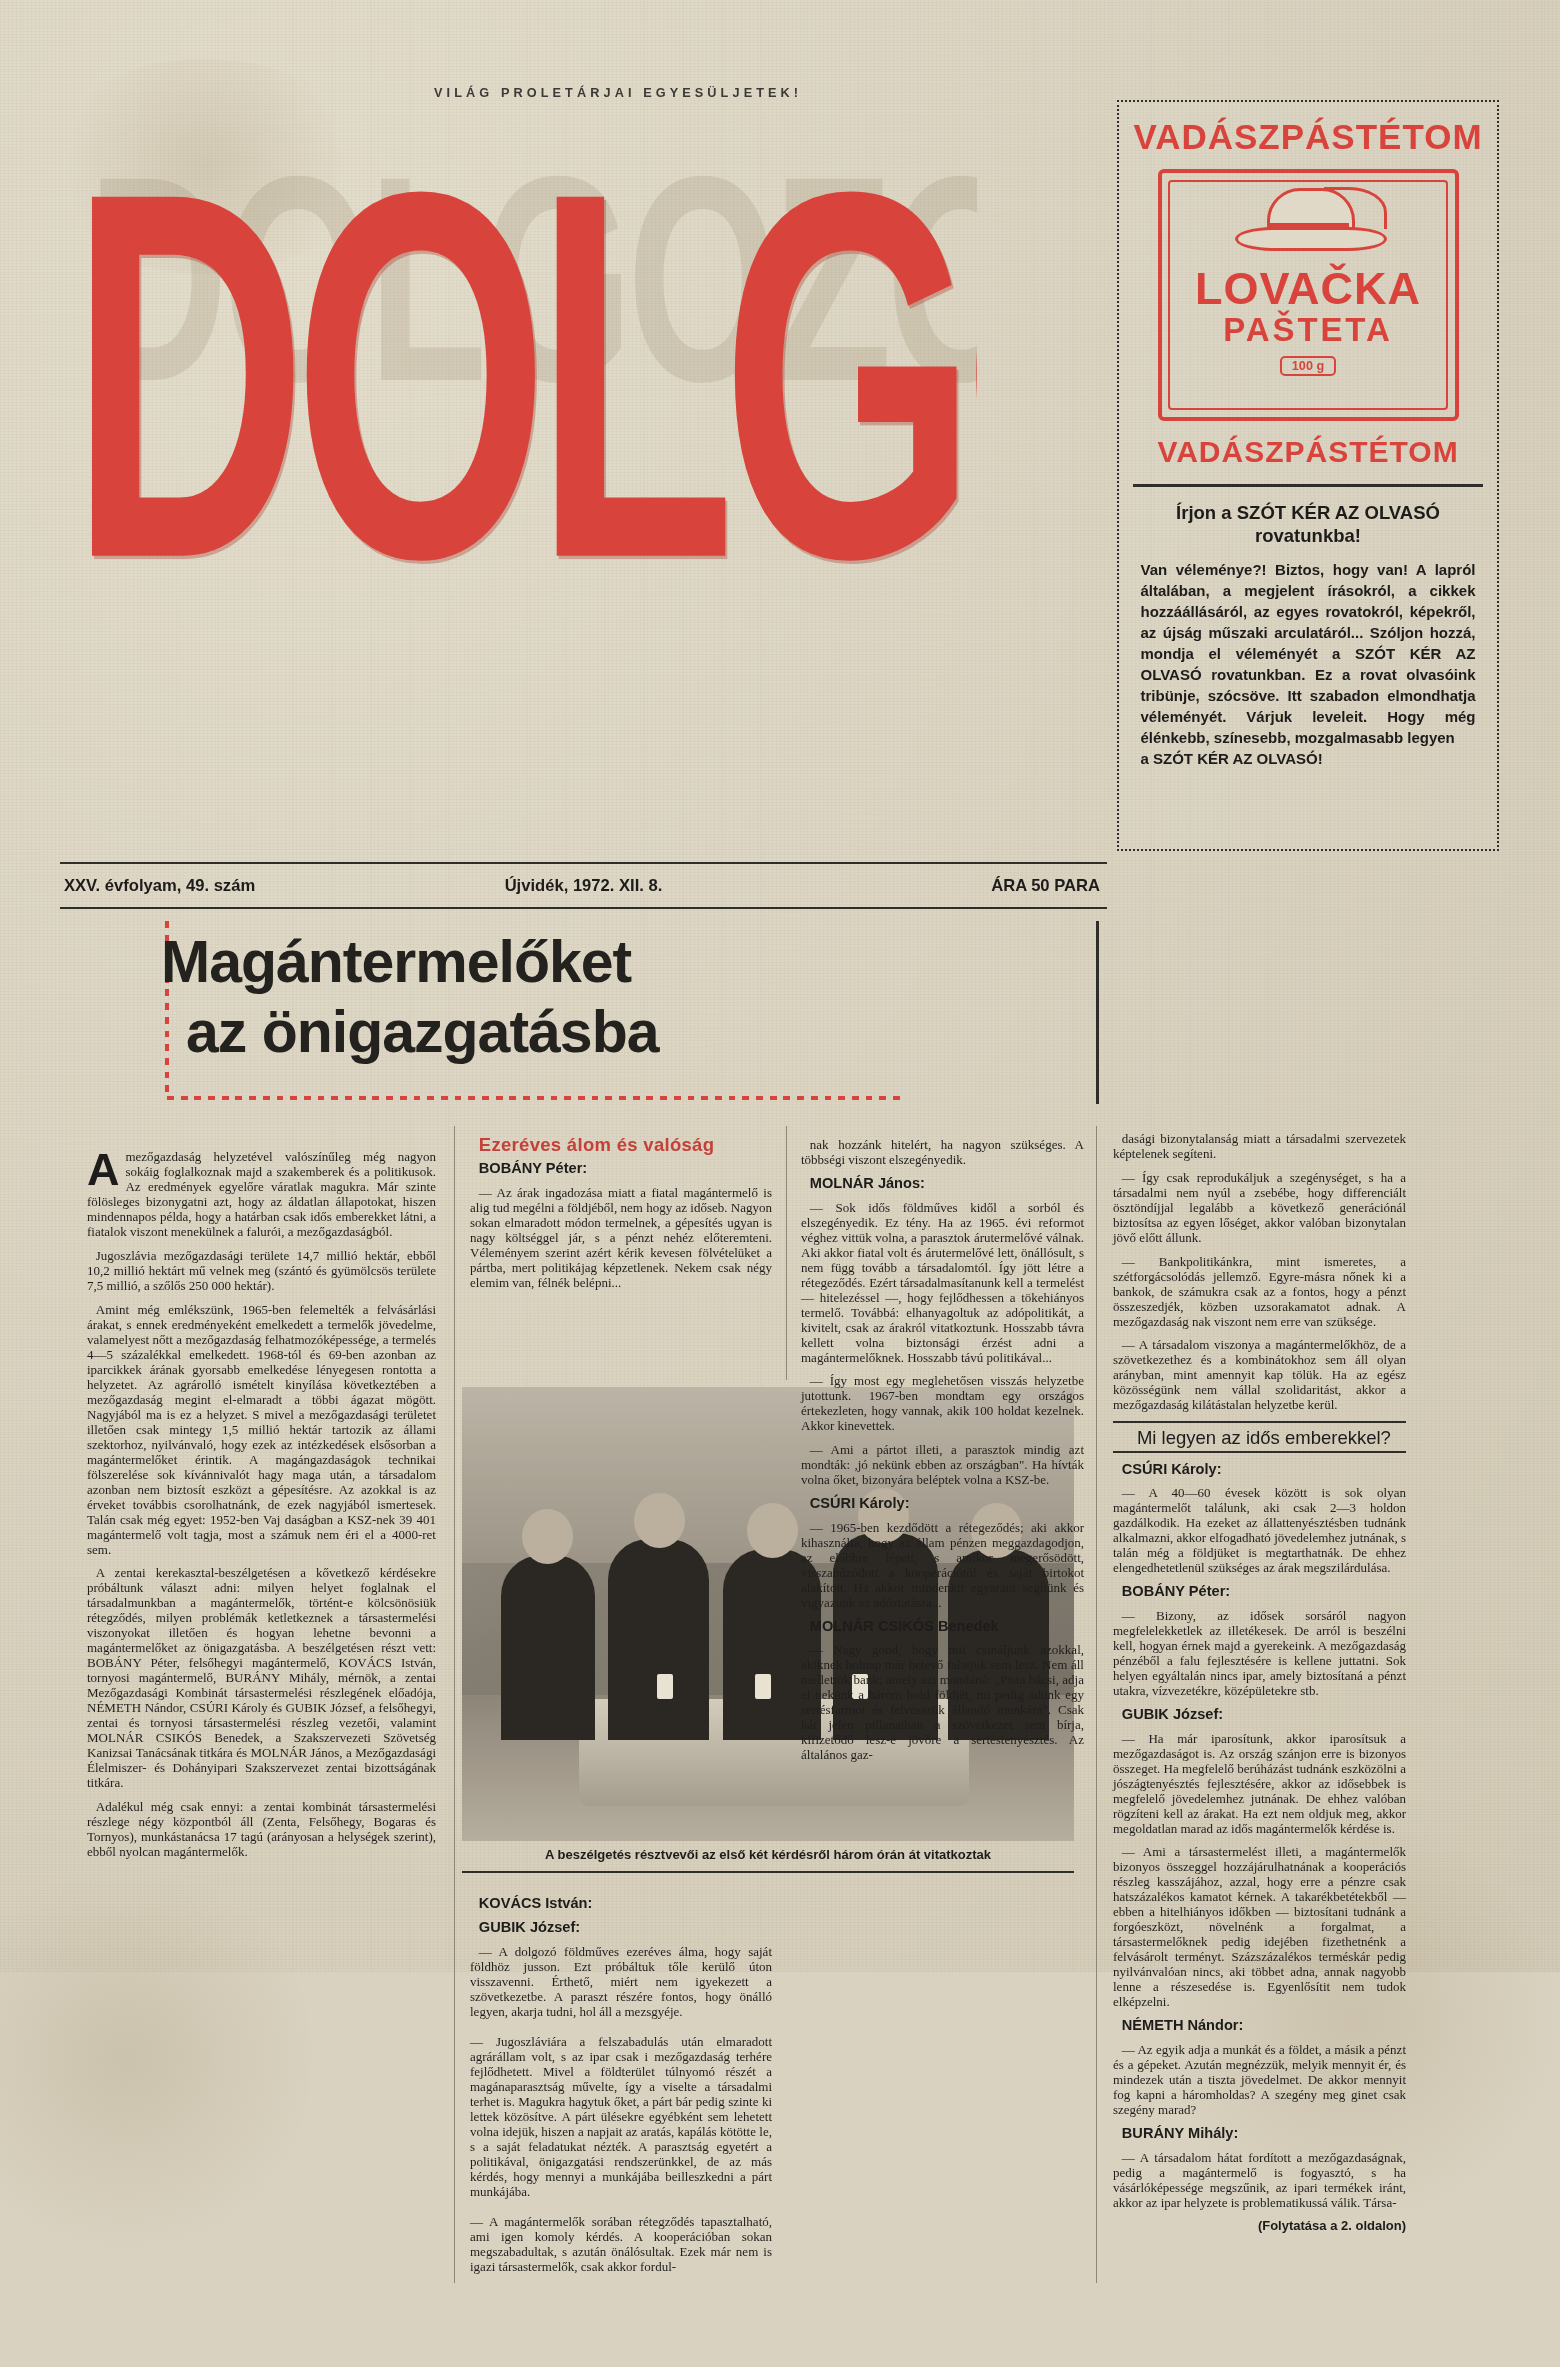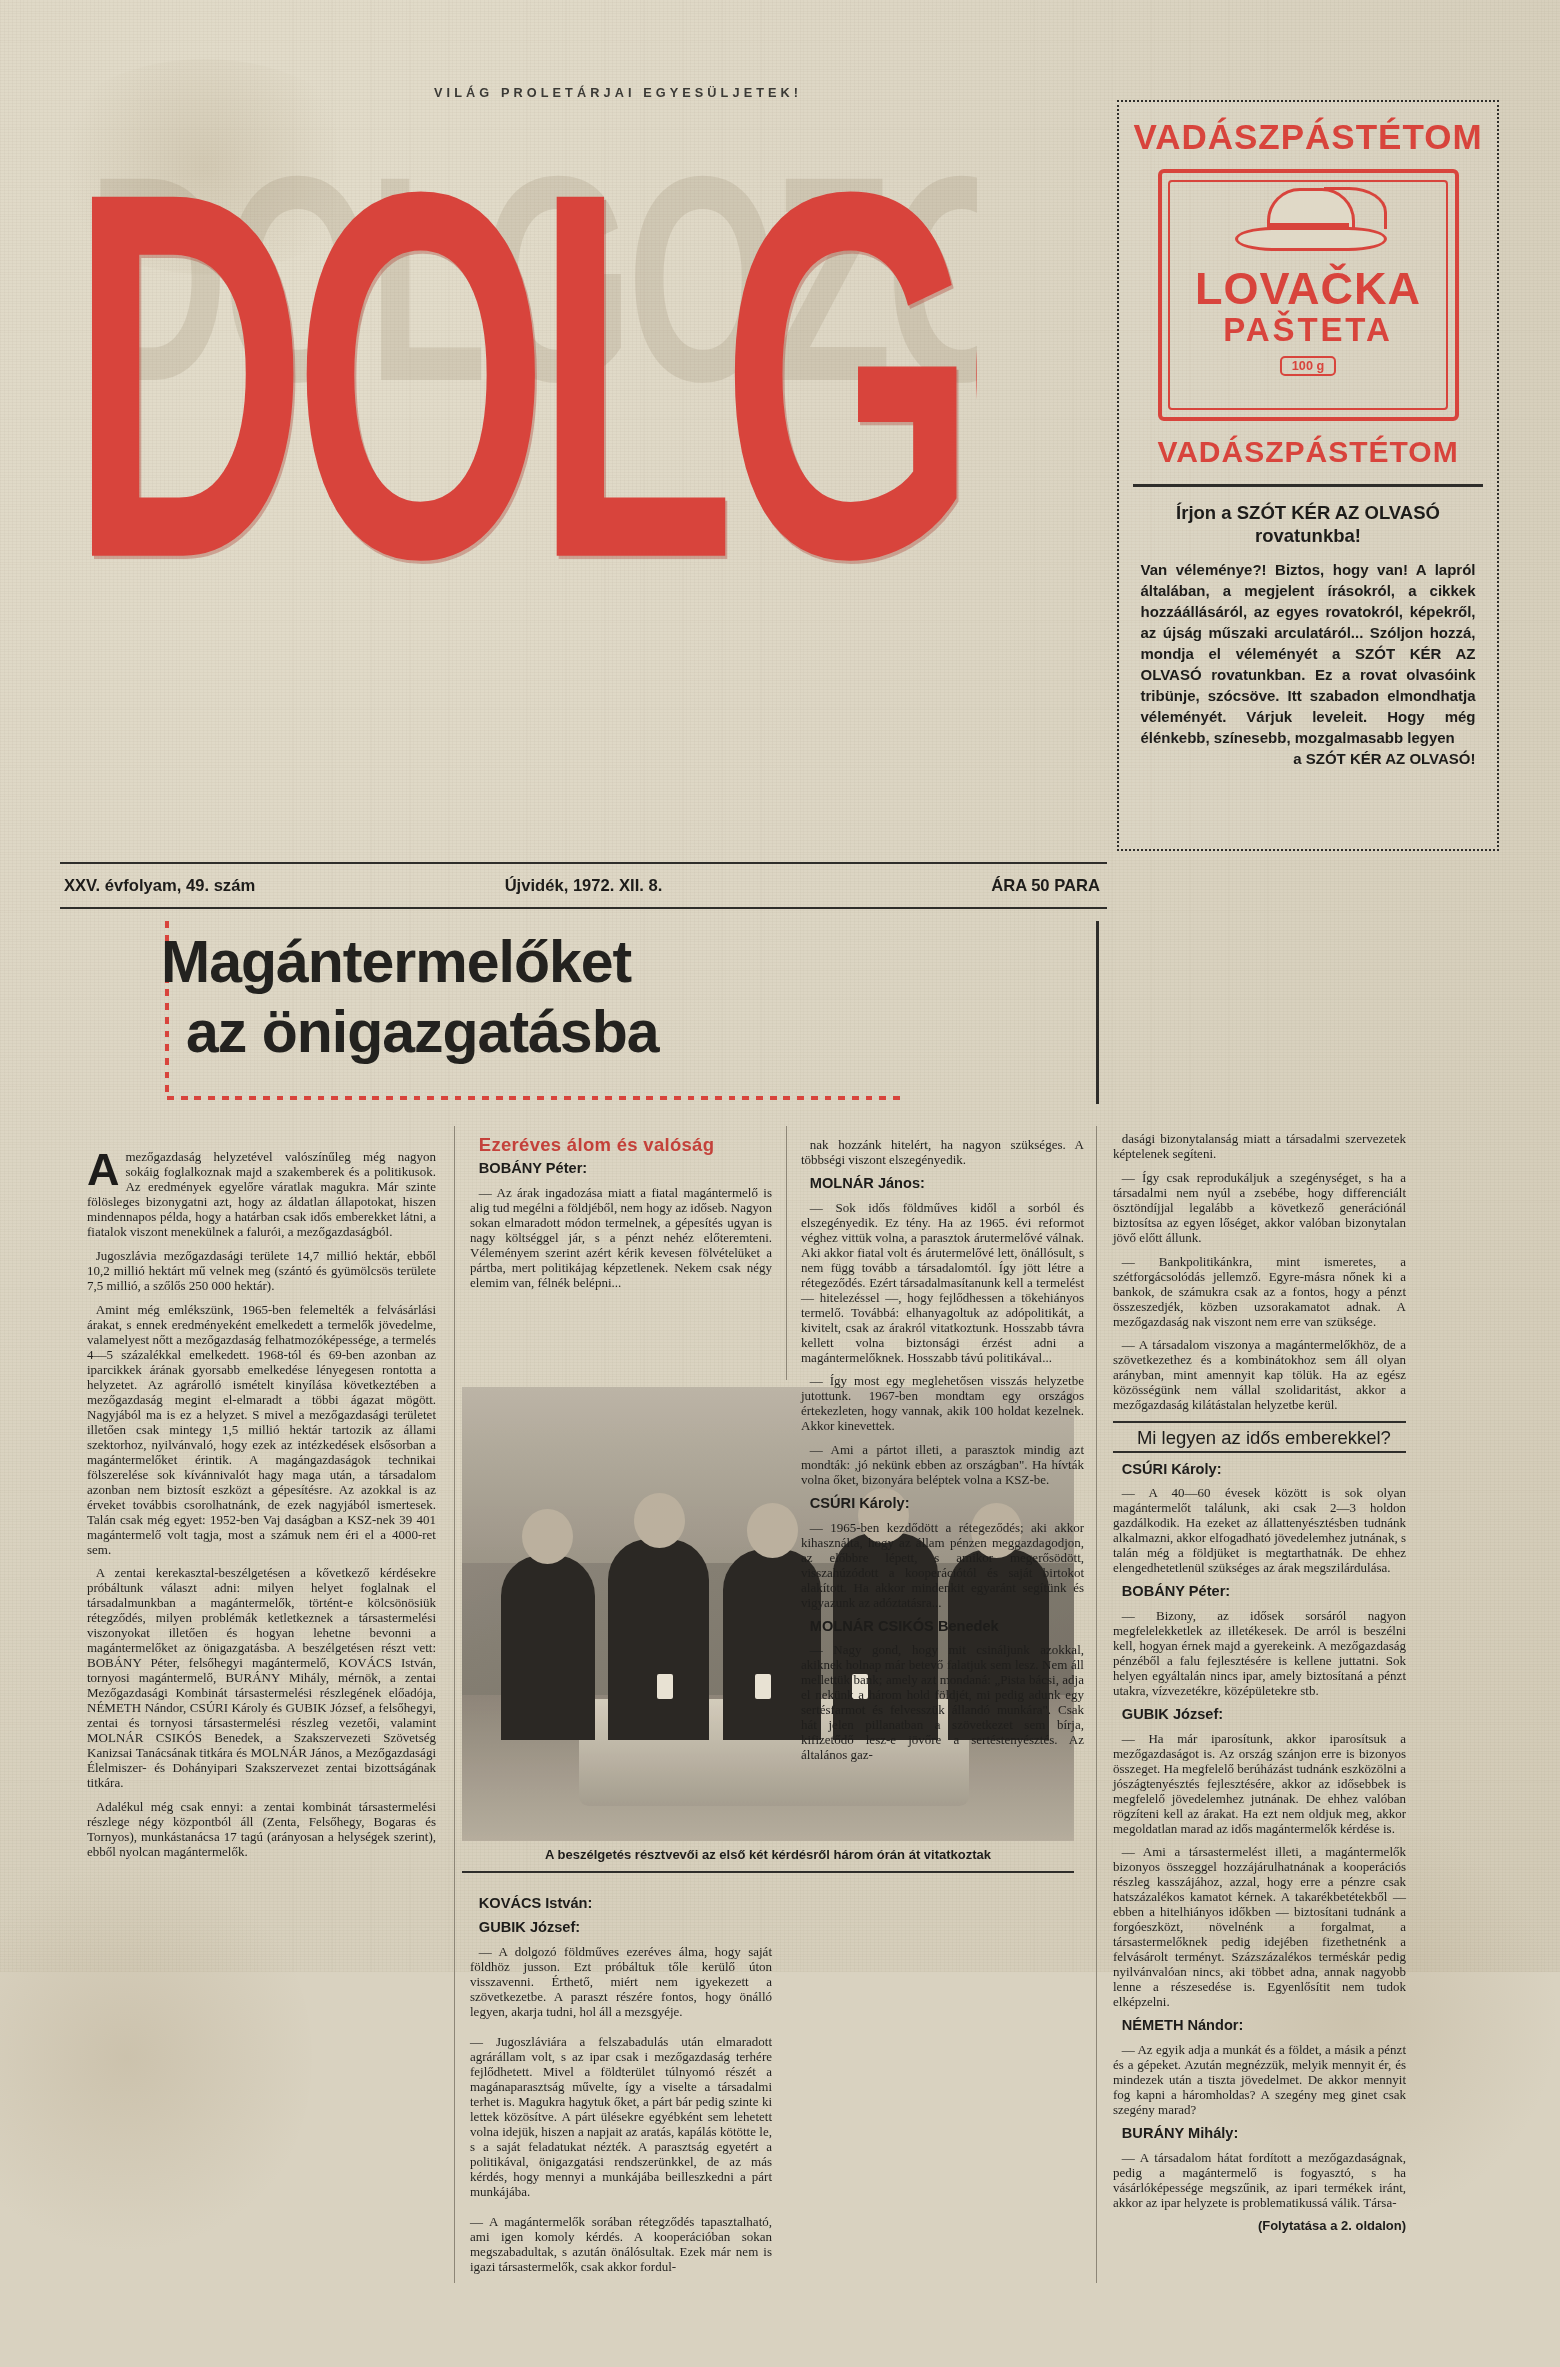--- a/index.html
+++ b/index.html
@@ -132,21 +132,21 @@
   .ad-headline{
     text-align:center;font-family:"Liberation Sans", sans-serif;
     font-weight:700;font-size:18.5px;color:#1d1c1a;margin:13.7px 15.6px 0;
     line-height:23.4px;
   }
   .ad-body{
     font-family:"Liberation Sans", sans-serif;
     font-size:15px;line-height:21px;font-weight:700;
     color:#1d1c1a;margin:11.7px 21.5px 0;text-align:justify;
   }
-  .ad-body .last{display:block;text-align:right;}
+  .ad-body .last{display:block;text-align:left;}
 
   
   .folio{
     position:absolute;left:0;top:776px;width:1047px;height:43px;
     border-top:2.9px solid #2e2d2a;border-bottom:2.9px solid #2e2d2a;
     font-family:"Liberation Sans", sans-serif;font-weight:700;font-size:16.6px;
     color:#1d1c1a;
   }
   .folio div{position:absolute;top:11.7px;}
   .folio .left{left:3.9px;}

